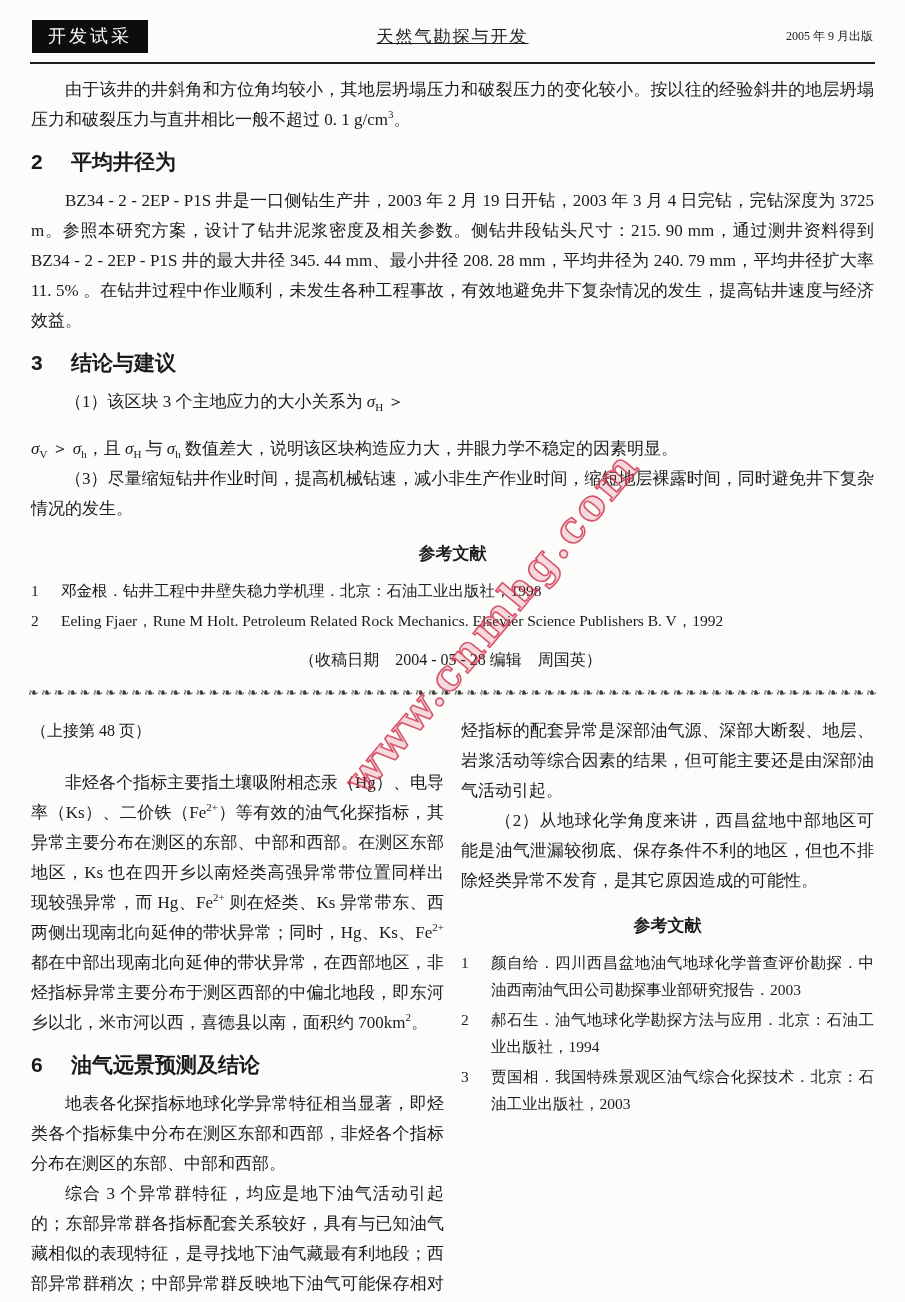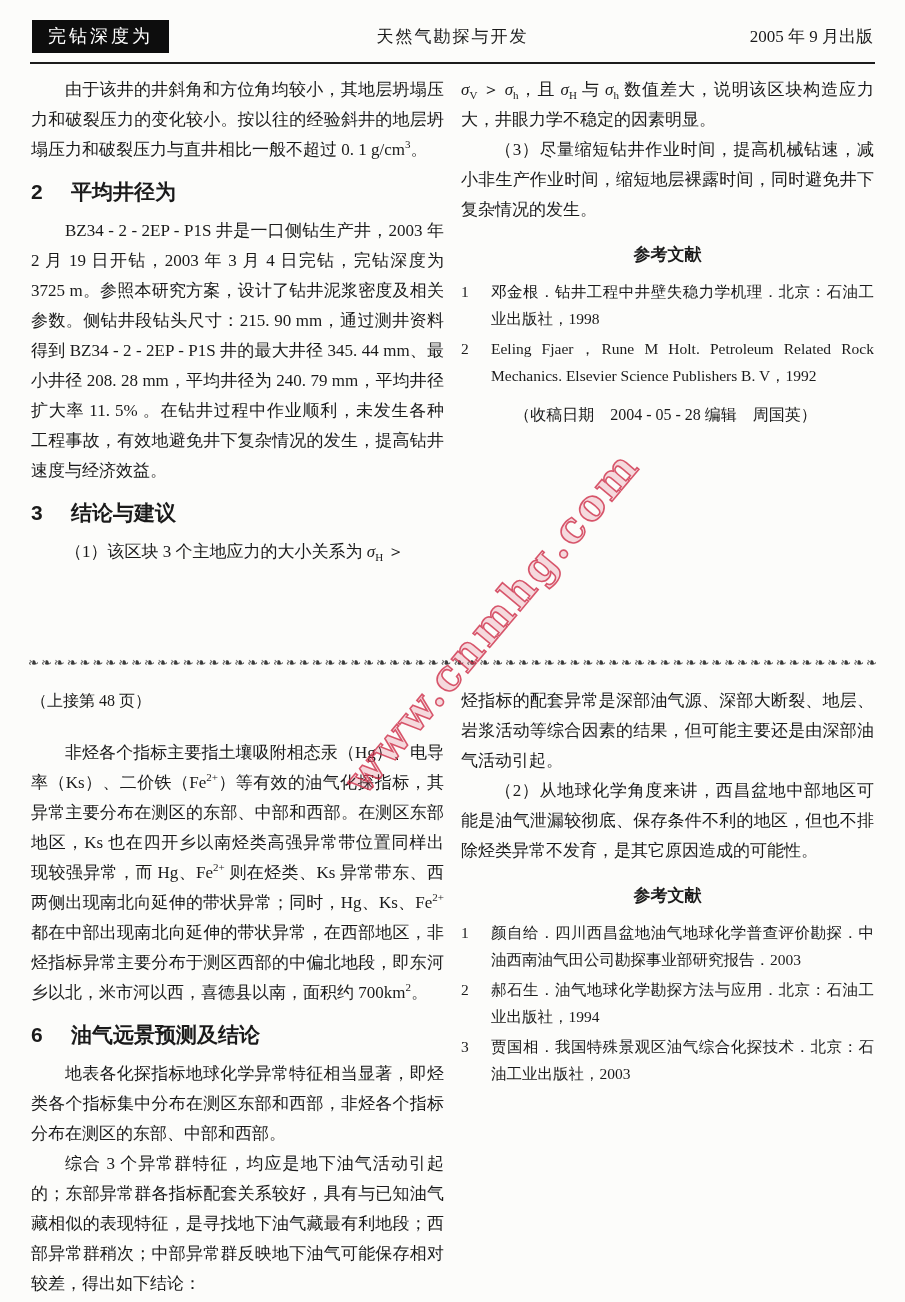--- a/index.html
+++ b/index.html
@@ -21,28 +21,28 @@
   }
   .badge{
     background:#0d0d0d;color:#ffffff;
     font-family:"Liberation Sans","DejaVu Sans",sans-serif;
     font-size:18px;letter-spacing:3px;
     padding:4px 16px 5px 16px;
     z-index:2;
   }
   .journal{
     position:absolute;left:0;right:0;text-align:center;
-    font-size:17px;letter-spacing:2px;
+    font-size:17px;letter-spacing:2px;text-decoration:underline;
   }
-  .pubdate{margin-left:auto;font-size:17px;z-index:2;font-family:Liberation Serif, serif;}
+  .pubdate{margin-left:auto;font-size:12px;z-index:2;font-family:Liberation Serif, serif;}
   .rule{border-top:2px solid #1c1c1c;margin:0 30px;}
   
   .cols{display:flex;gap:17px;padding:11px 31px 0 31px;}
   .col{flex:1;min-width:0;}
-  .sec1{min-height:566px;}
+  .sec1{min-height:566px;flex-direction:column;}
   p.body{
     margin:0;font-size:17px;line-height:30px;
     text-align:justify;text-indent:2em;
   }
   p.noindent{text-indent:0;}
   sup,sub{font-size:11px;line-height:0;}
   .sec-h{
     display:flex;align-items:baseline;
     font-family:"Liberation Sans","DejaVu Sans",sans-serif;
     font-weight:bold;font-size:21px;
@@ -83,21 +83,21 @@
   }
 </style>
 </head>
 <body>
 
 <div class="page">
 
   <div class="watermark">www.cnmhg.com</div>
 
   <div class="hdr">
-    <span class="badge">完钻深度为</span>
+    <span class="badge">开发试采</span>
     <span class="journal">天然气勘探与开发</span>
     <span class="pubdate">2005 年 9 月出版</span>
   </div>
   <div class="rule"></div>
 
   <div class="cols sec1">
     <div class="col">
       <p class="body">由于该井的井斜角和方位角均较小，其地层坍塌压力和破裂压力的变化较小。按以往的经验斜井的地层坍塌压力和破裂压力与直井相比一般不超过 0. 1 g/cm<sup>3</sup>。</p>
       <div class="sec-h">
         <span class="num">2</span>

